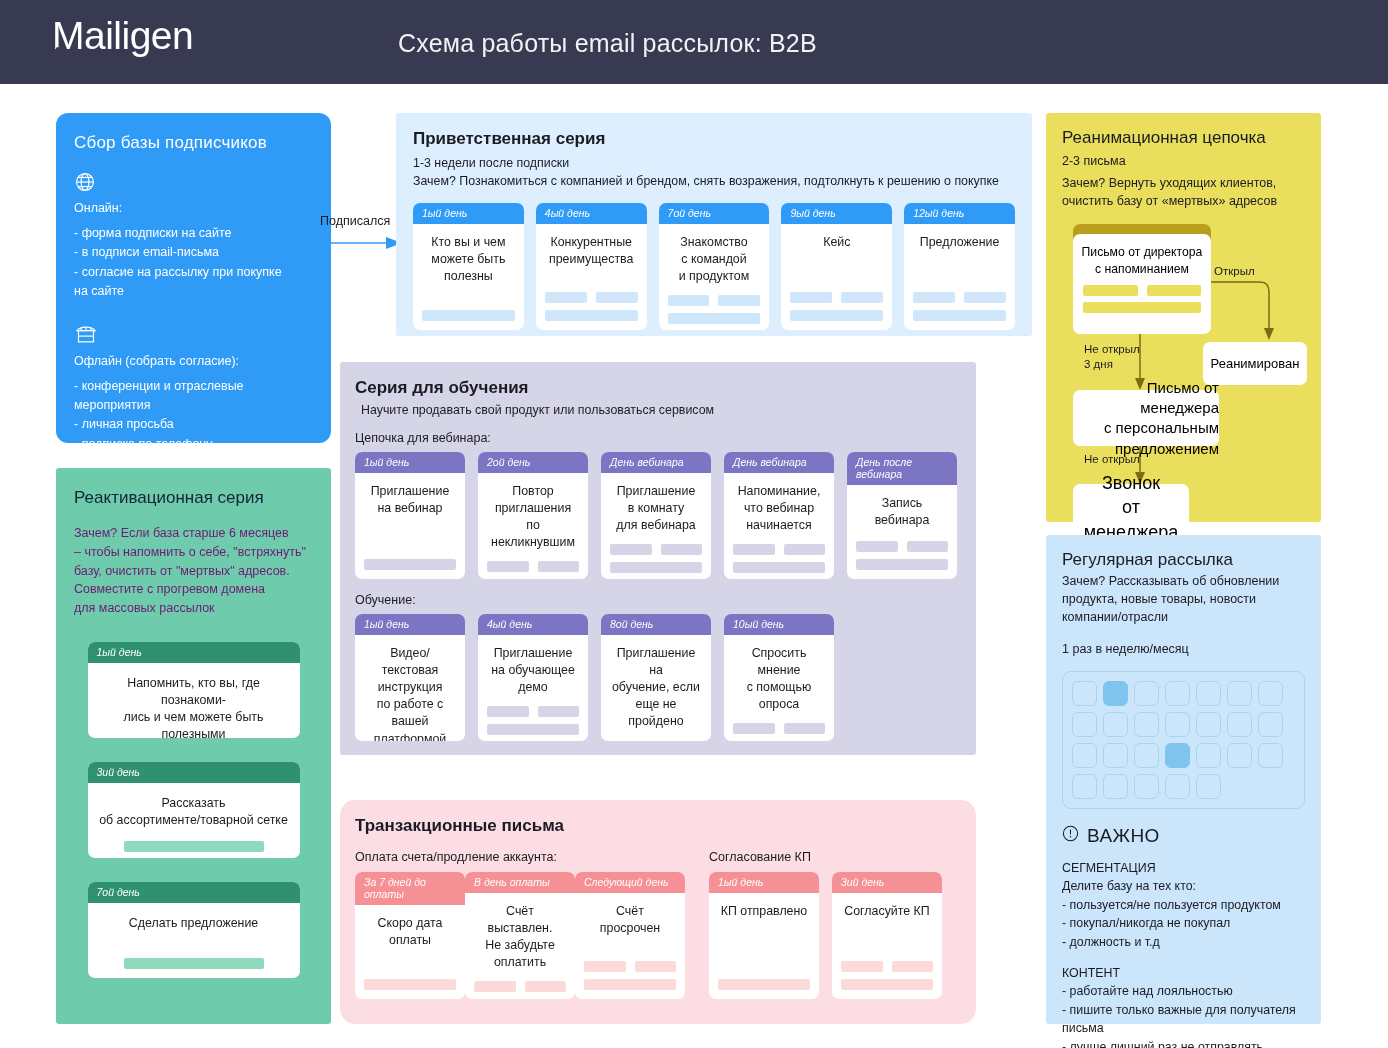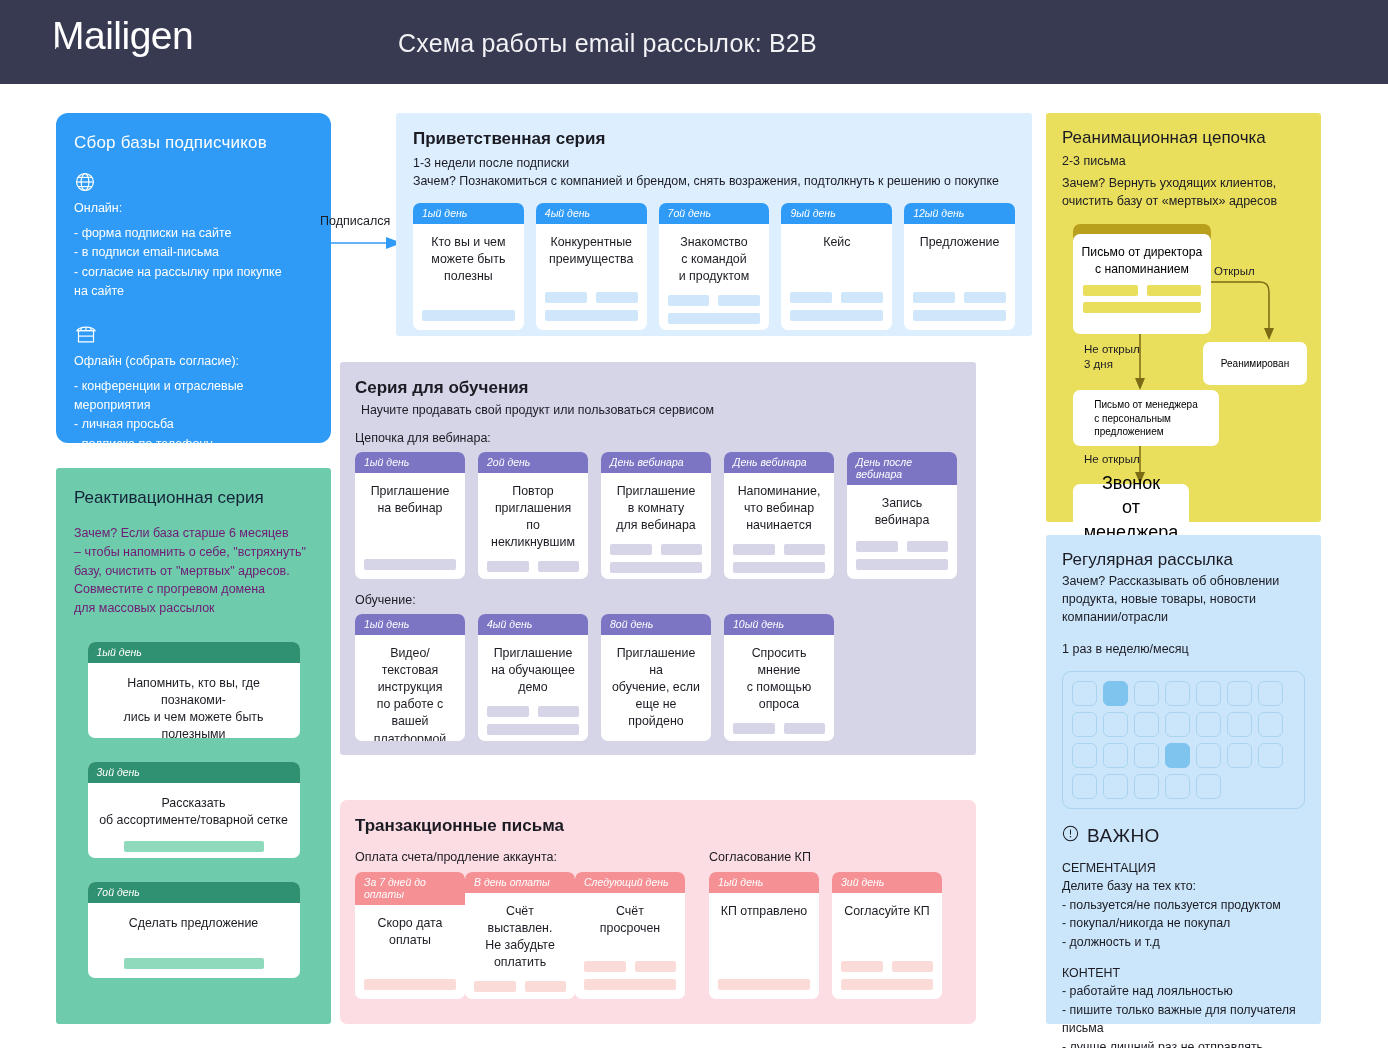--- a/index.html
+++ b/index.html
@@ -63,21 +63,21 @@
     left:340px; top:362px; width:636px; height:393px;
     background:#d6d5e8; border-radius:3px; padding:16px 15px;
   }
   #edu .panel-title { font-size:17px; margin-bottom:5px; }
   #edu .panel-sub { font-size:12.4px; }
   .group-label { font-size:12.5px; color:#1b1b23; margin:14px 0 7px 0; }
 
   
   #trans {
     left:340px; top:800px; width:636px; height:224px;
-    background:#fcdde3; border-radius:7px; padding:16px 15px;
+    background:#fcdde3; border-radius:15px; padding:16px 15px;
   }
   #trans .panel-title { font-size:17px; margin-bottom:14px; }
 
   
   #react {
     left:56px; top:468px; width:275px; height:556px;
     background:#6ecbab; border-radius:3px; padding:20px 18px;
   }
   #react .panel-title { font-size:17px; font-weight:400; color:#15243a;}
   #react .panel-sub { font-size:12.5px; line-height:1.5; margin-top:16px; color:#701a75;}
@@ -605,25 +605,25 @@
           <div style="height:11px;background:#eadf5c;border-radius:2px"></div>
         </div>
       </div>
 
       <div class="flow-lbl" style="left:152px;top:40px">Открыл</div>
       <div class="flow-lbl" style="left:22px;top:118px;white-space:pre-line">Не открыл
 3 дня</div>
       <div class="flow-lbl" style="left:22px;top:228px">Не открыл</div>
 
       <div class="ream-card" style="left:141px;top:118px;width:104px;height:43px;display:flex;align-items:center;justify-content:center">
-        <span style="font-size:10px;text-align:center">Реанимирован</span>
+        <span style="font-size:13px;text-align:center">Реанимирован</span>
       </div>
 
       <div class="ream-card" style="left:11px;top:166px;width:146px;height:56px;display:flex;align-items:center;justify-content:center">
-        <span style="font-size:10px;text-align:left;line-height:1.35;white-space:pre-line">Письмо от менеджера
+        <span style="font-size:15px;text-align:right;line-height:1.35;white-space:pre-line">Письмо от менеджера
 с персональным
 предложением</span>
       </div>
 
       <div class="ream-card" style="left:11px;top:260px;width:116px;height:46px;display:flex;align-items:center;justify-content:center">
         <span style="font-size:18px;text-align:center;line-height:1.35;white-space:pre-line">Звонок
 от менеджера</span>
       </div>
     </div>
   </div>

